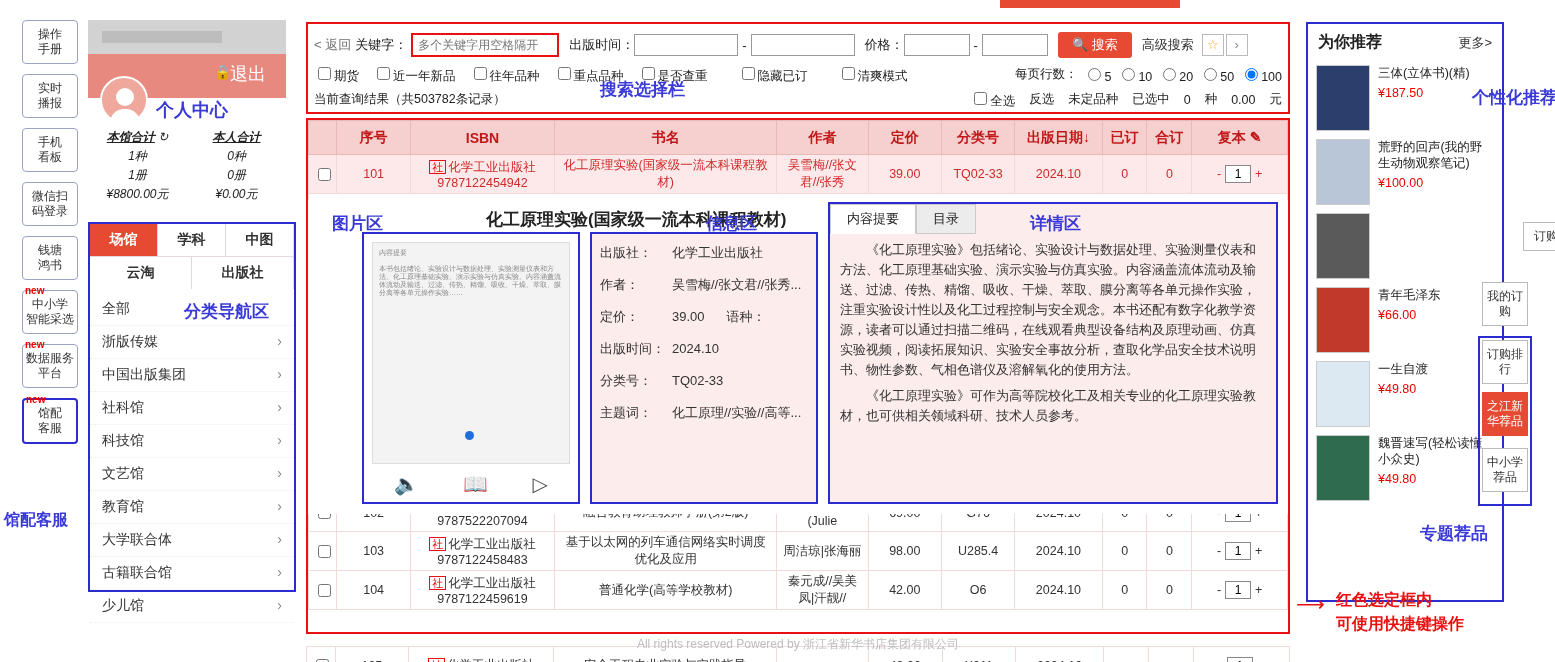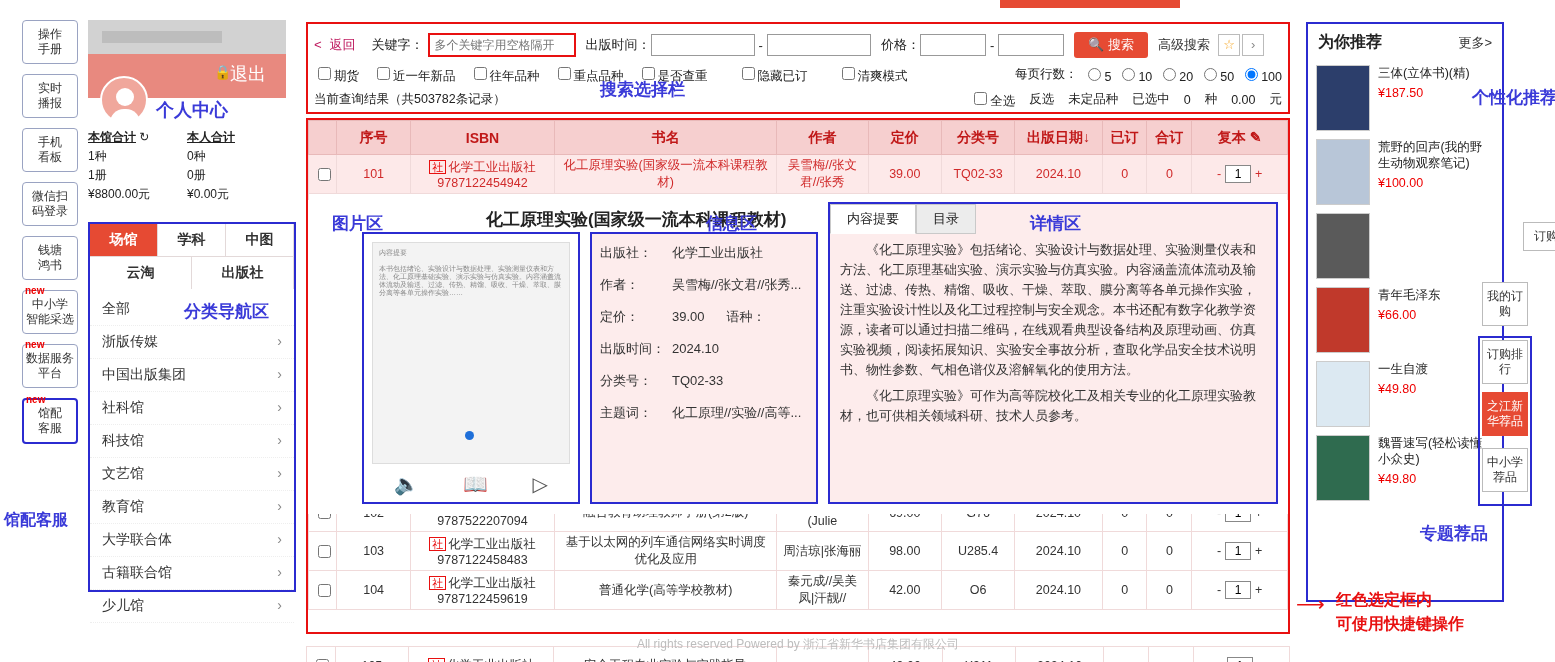--- a/index.html
+++ b/index.html
@@ -39,21 +39,21 @@
     border-radius:50%; background:#fff;
   }
   .avatar:before {
     content:""; position:absolute; left:8px; top:31px; width:30px; height:16px;
     border-radius:14px 14px 0 0; background:#fff;
   }
   .lockicon { position:absolute; right:54px; top:44px; color:#fff; font-size:14px; }
   .logout { position:absolute; right:20px; top:42px; color:#fff; font-size:18px; }
   .center-title { position:absolute; left:68px; top:78px; color:#3a3ad8; font-weight:bold; font-size:18px; }
   .stats { position:absolute; left:0; top:108px; width:198px; display:flex; }
-  .statcol { width:50%; text-align:left; font-size:12px; line-height:19px; }
+  .statcol { width:50%; text-align:center; font-size:12px; line-height:19px;font-style:italic; }
   .statcol a { color:#222; text-decoration:underline; font-weight:bold; }
 
   
   #catnav { position:absolute; left:88px; top:222px; width:208px; height:370px; border:2px solid #2b2bd0; background:#fff; }
   .tabrow { display:flex; }
   .tabbtn {
     flex:1; text-align:center; padding:7px 0; font-size:14px; font-weight:bold;
     border-right:1px solid #e3d9d9; color:#333;
   }
   .tabbtn.active { background:#e64a33; color:#fff; }
@@ -61,21 +61,21 @@
   .catlist { margin-top:4px; }
   .catitem {
     padding:7px 12px; font-size:14px; color:#333; border-bottom:1px dotted #eee;
     display:flex; justify-content:space-between;
   }
   .catitem .arr { color:#888; }
 
   
   #searchzone { position:absolute; left:306px; top:22px; width:984px; height:92px; border:2px solid #e81010; background:#fff; }
   .srow1 { display:flex; align-items:center; padding:8px 6px 4px 6px; font-size:13px; }
-  .back { color:#be185d; margin-right:16px;font-family:Liberation Mono, monospace; }
+  .back { color:#737373; margin-right:4px; }
   .kwlabel { margin-right:4px; }
   .kwinput { width:148px; height:24px; border:2px solid #e81010; padding:2px 5px; font-size:12px; color:#999; }
   .tinput { width:104px; height:22px; border:1px solid #999; }
   .searchbtn {
     background:#e64a33; color:#fff; border:none; height:26px; padding:0 14px;
     font-size:13px; border-radius:3px; margin-left:10px;
   }
   .adv { margin-left:10px; color:#333; }
   .starbox { width:22px; height:22px; border:1px solid #bbb; margin-left:8px; text-align:center; line-height:20px; color:#f5a623; }
   .nextbox { width:22px; height:22px; border:1px solid #bbb; margin-left:2px; text-align:center; line-height:20px; color:#888; }

